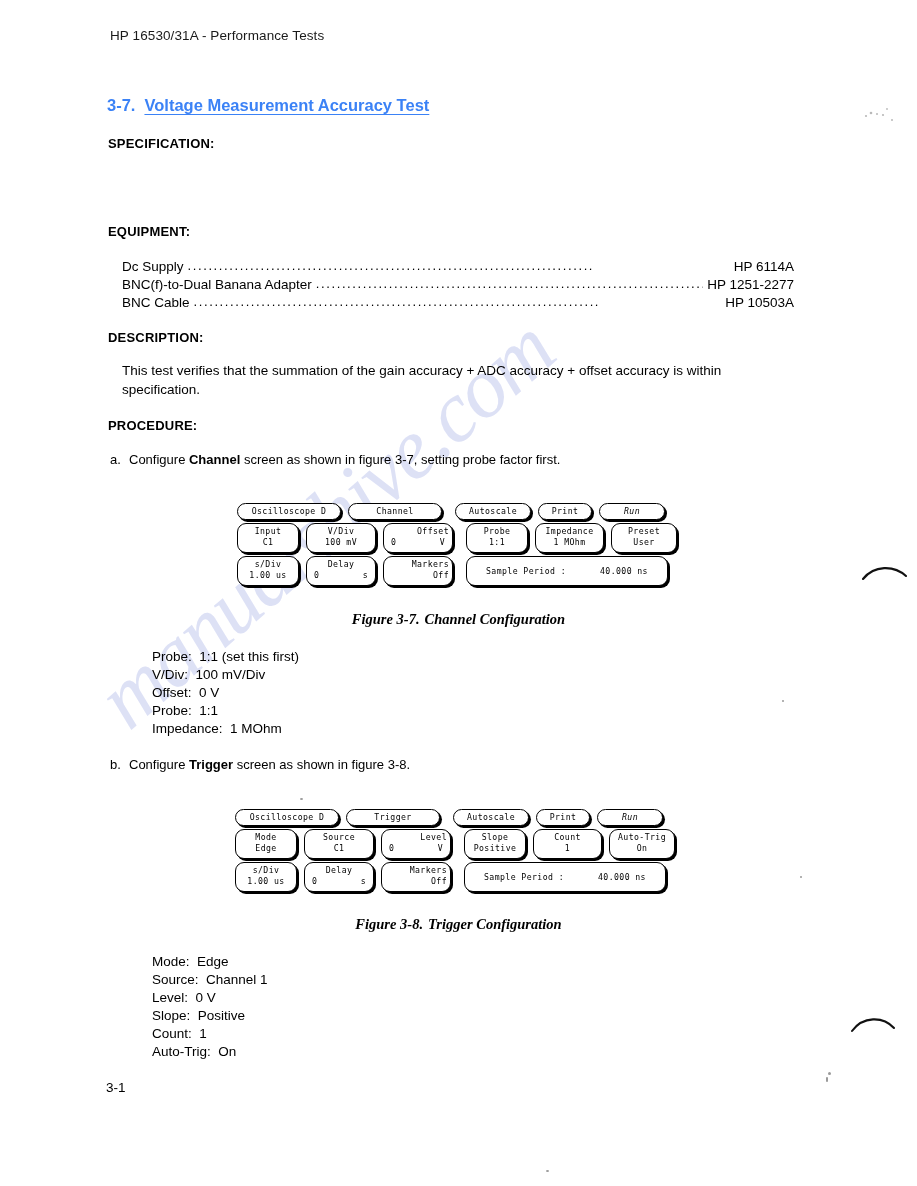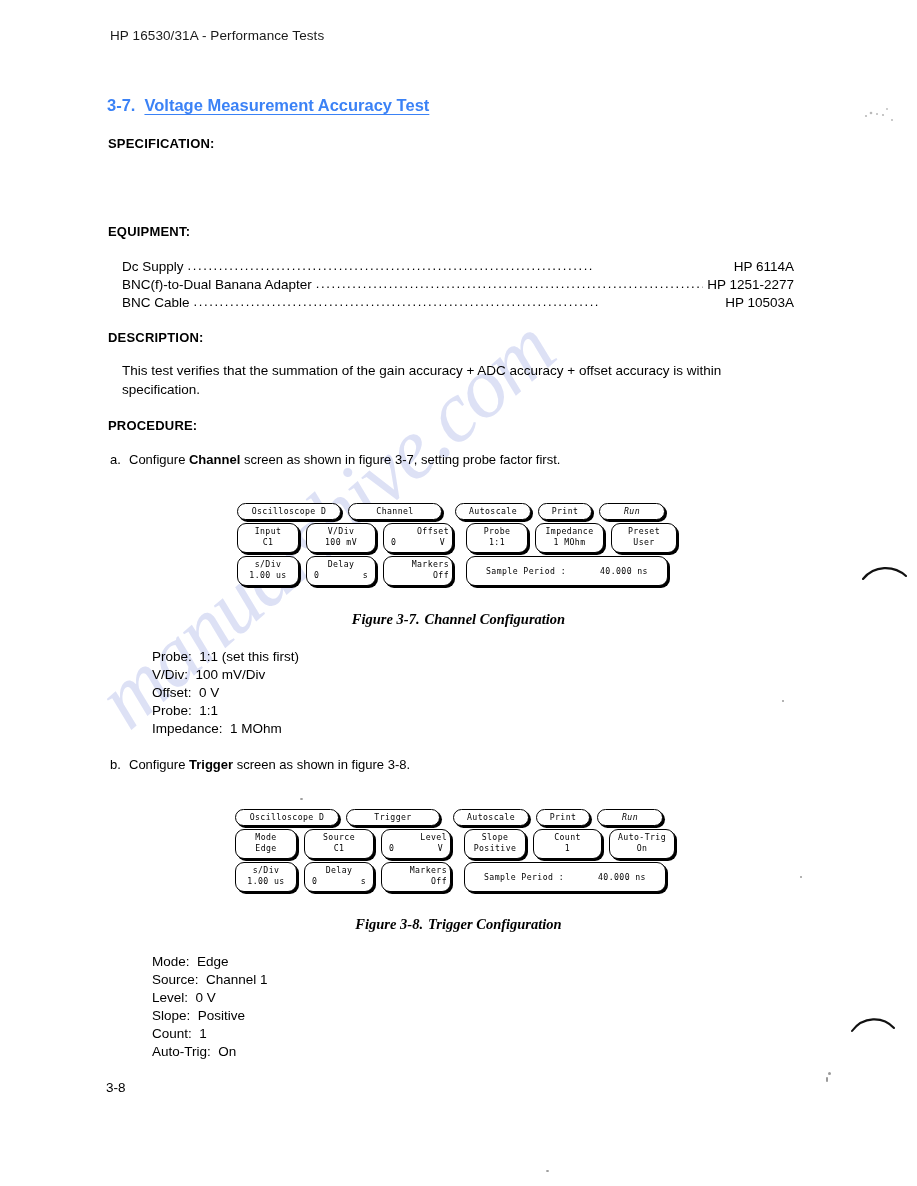--- a/index.html
+++ b/index.html
@@ -491,16 +491,16 @@
 
     <div class="settings" id="set-2">
       <div class="srow"><span>Mode:</span>&nbsp;&nbsp;<span>Edge</span></div>
       <div class="srow"><span>Source:</span>&nbsp;&nbsp;<span>Channel 1</span></div>
       <div class="srow"><span>Level:</span>&nbsp;&nbsp;<span>0 V</span></div>
       <div class="srow"><span>Slope:</span>&nbsp;&nbsp;<span>Positive</span></div>
       <div class="srow"><span>Count:</span>&nbsp;&nbsp;<span>1</span></div>
       <div class="srow"><span>Auto-Trig:</span>&nbsp;&nbsp;<span>On</span></div>
     </div>
 
-    <div class="folio">3-8</div>
+    <div class="folio">3-1</div>
 
   </div>
 </div>
 
 </body></html>

